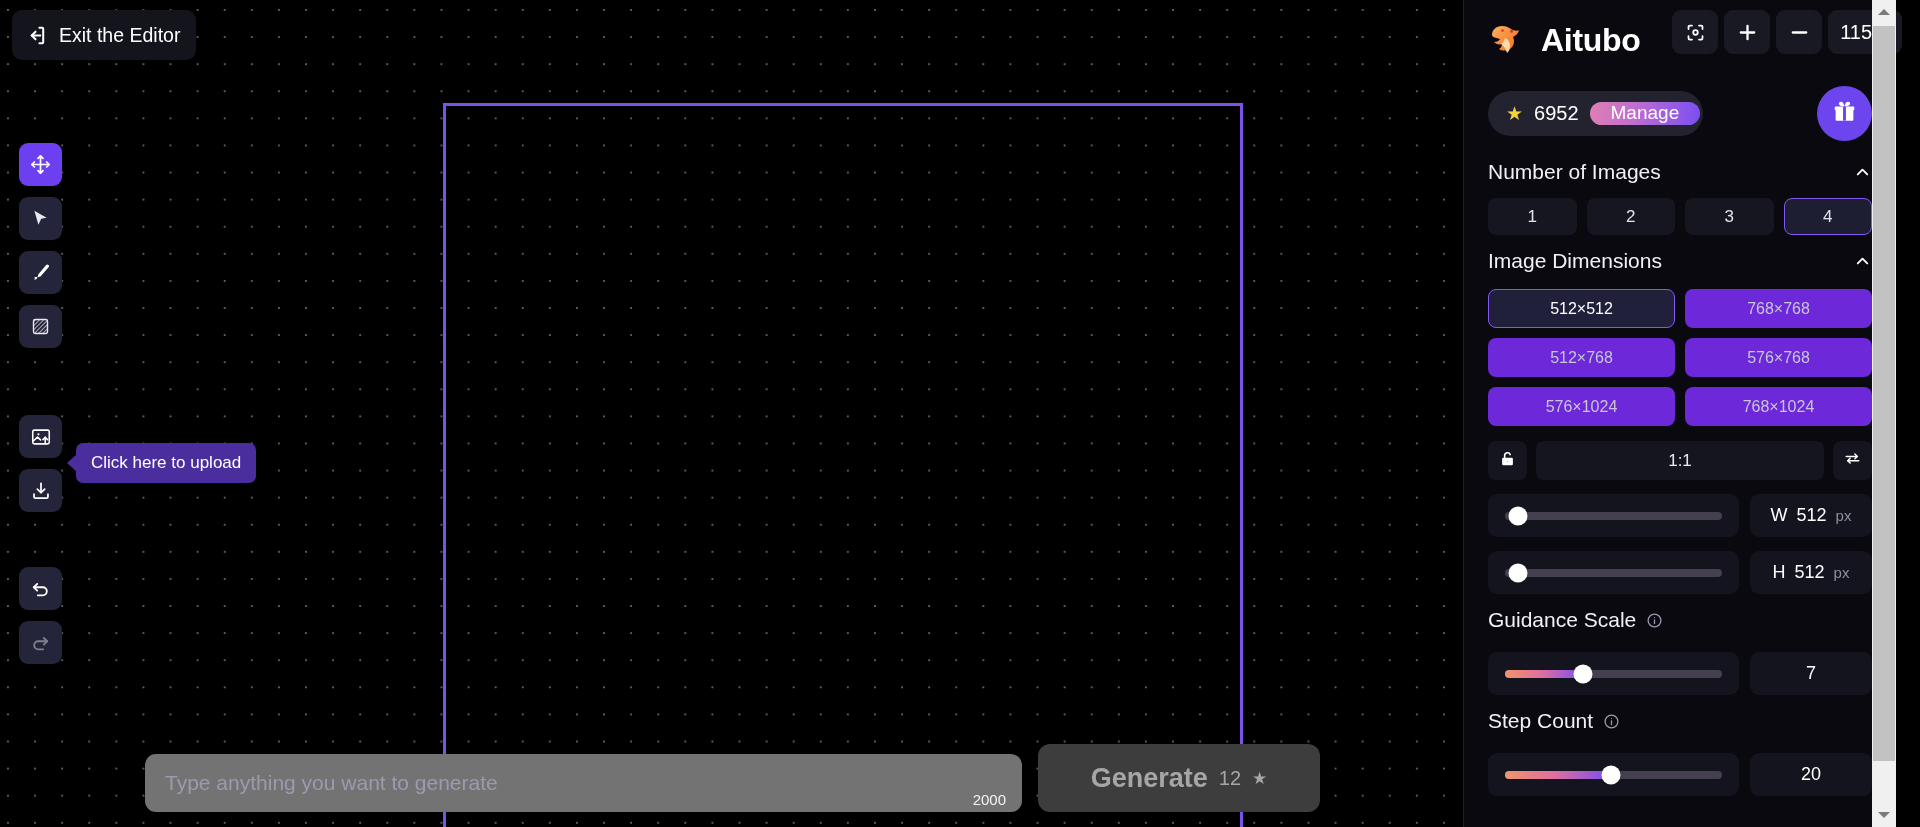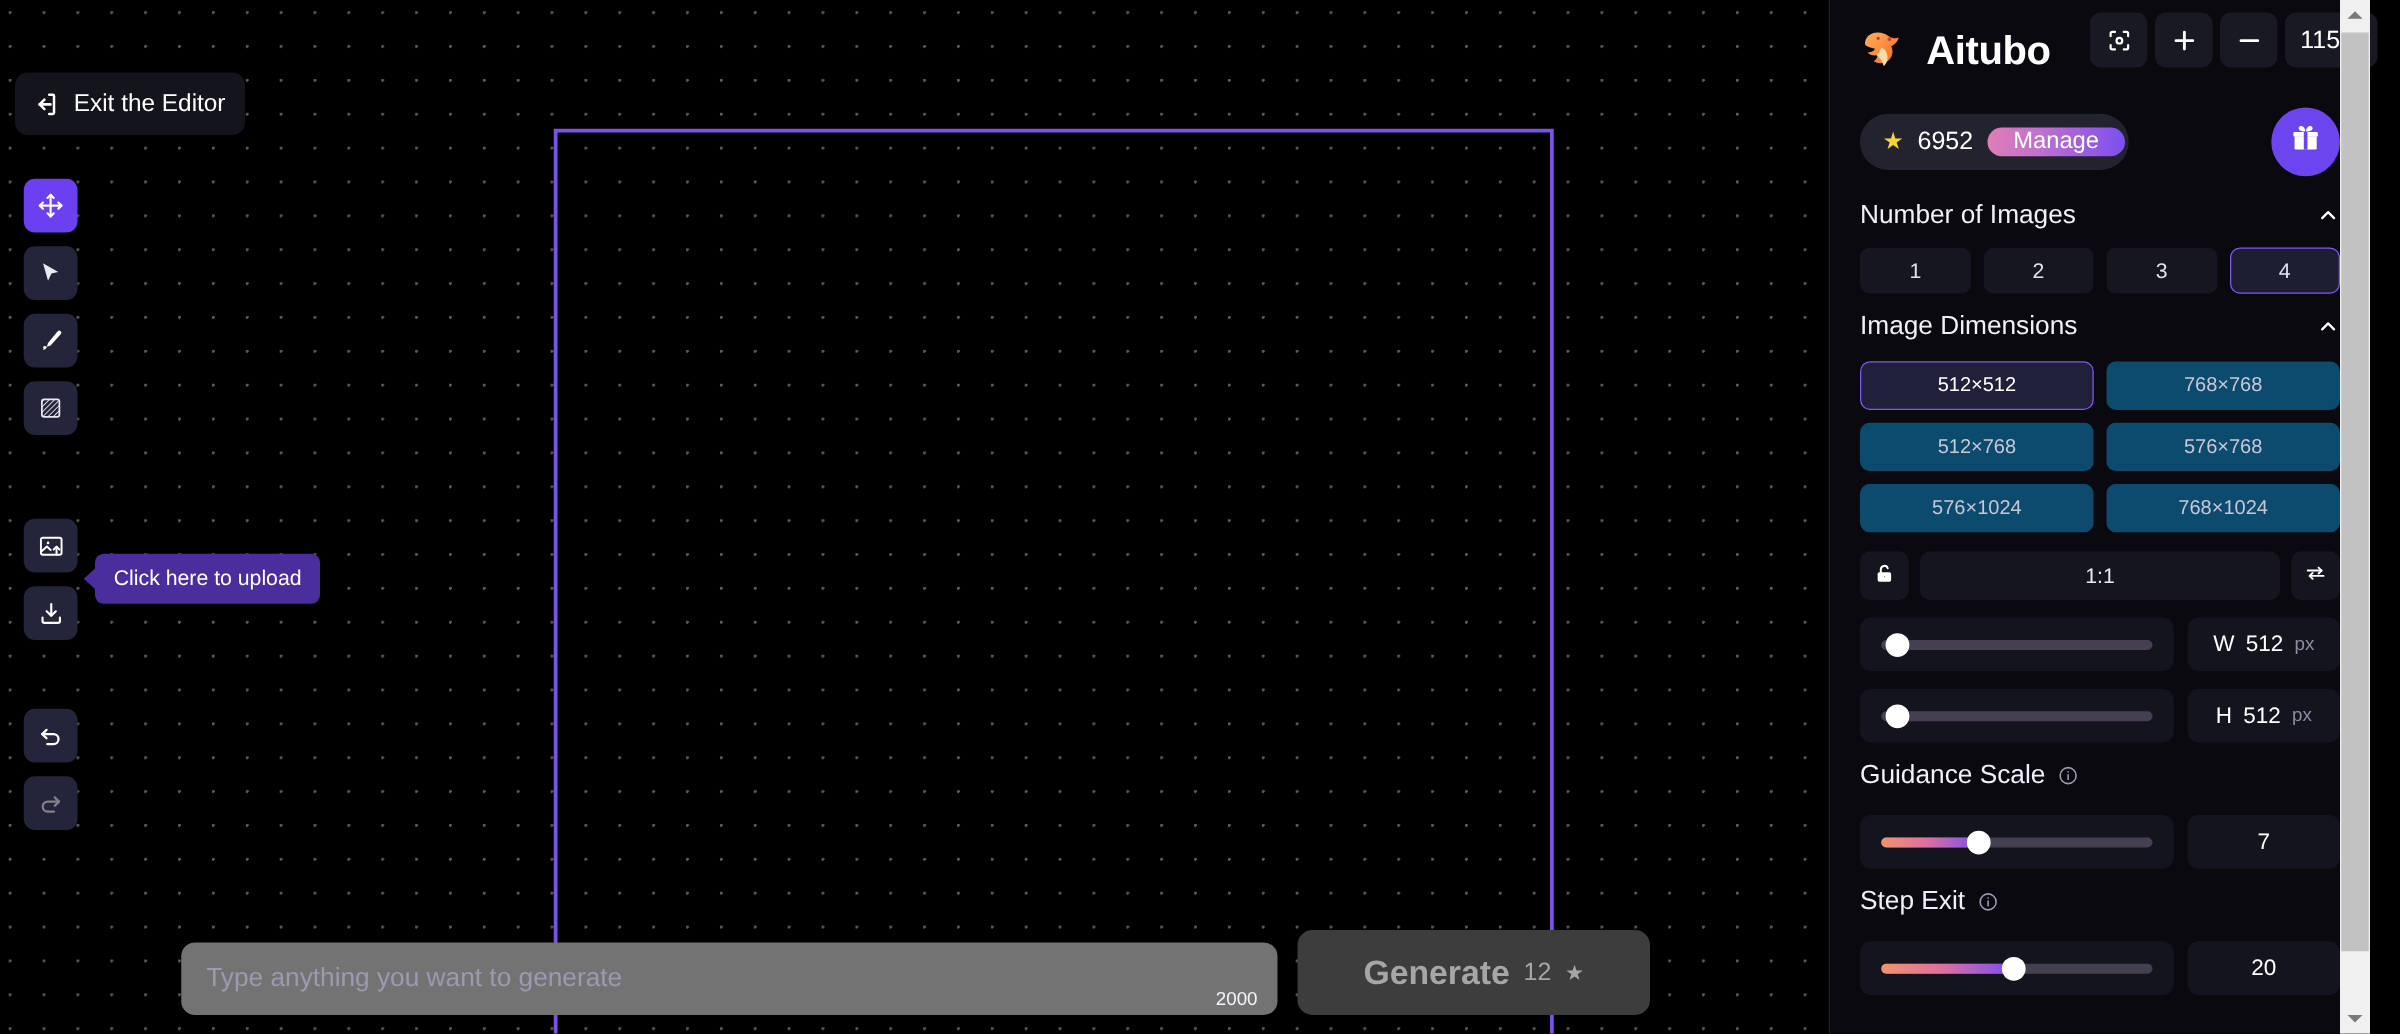--- a/index.html
+++ b/index.html
@@ -50,21 +50,20 @@
     left: 12px; top: 10px;
     height: 50px;
     display: flex;
     align-items: center;
     gap: 11px;
     padding: 0 16px 0 13px;
     background: #14141c;
     border-radius: 10px;
     cursor: pointer;
     z-index: 20;
-    margin-top: 48px;
   }
   #exit-editor .label {
     color: #fff;
     font-size: 19.5px;
     font-weight: 400;
     white-space: nowrap;
   }
   .ico { display: block; }
 
   
@@ -297,21 +296,21 @@
   }
 
   .dim-grid {
     display: grid;
     grid-template-columns: 1fr 1fr;
     gap: 10px 10px;
     margin-top: 2px;
   }
   .dim-btn {
     height: 39px;
-    background: #0c4a6e;
+    background: #6d28d9;
     border: 1px solid transparent;
     border-radius: 8px;
     display: flex; align-items: center; justify-content: center;
     color: #c7c7d6;
     font-size: 16px;
     cursor: pointer;
   }
   .dim-btn.sel {
     border-color: #8258f5;
     background: #20203a;
@@ -722,21 +721,21 @@
           </div>
         </div>
         <div class="val-box center-only">
           <span>7</span>
         </div>
       </div>
     </div>
 
     <div class="section">
       <div class="section-head">
-        <span class="section-title">Step Exit</span>
+        <span class="section-title">Step Count</span>
         <span class="info-dot">
           <svg width="17" height="17" viewBox="0 0 24 24" fill="none" stroke="#9c9cb0" stroke-width="1.8" stroke-linecap="round">
             <circle cx="12" cy="12" r="9"></circle>
               <path d="M12 11v5.4"></path>
               <circle cx="12" cy="7.8" r="0.9" fill="#9c9cb0" stroke="none"></circle>
           </svg>
         </span>
       </div>
       <div class="slider-row" style="margin-top:6px">
         <div class="slider-box">

